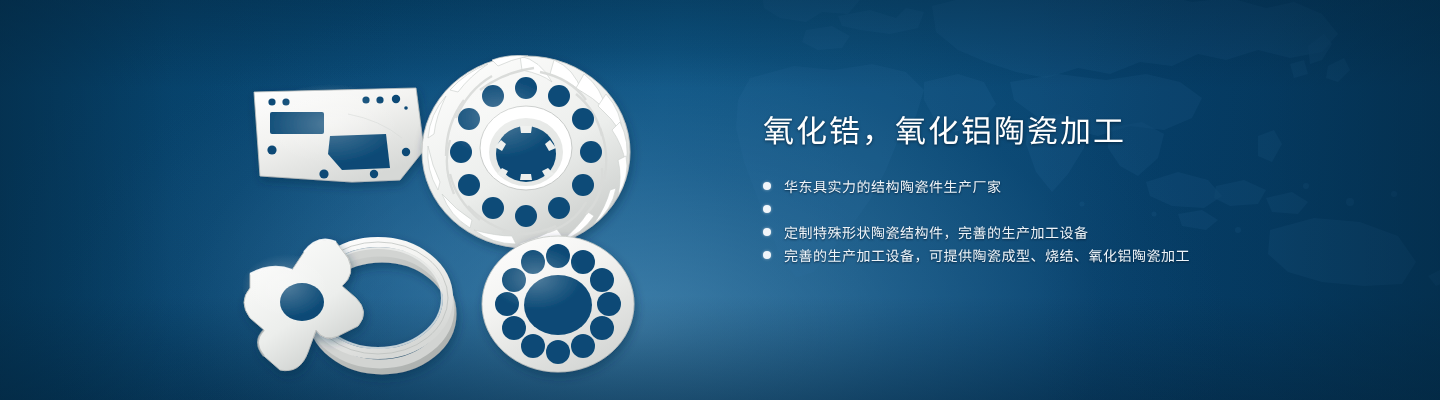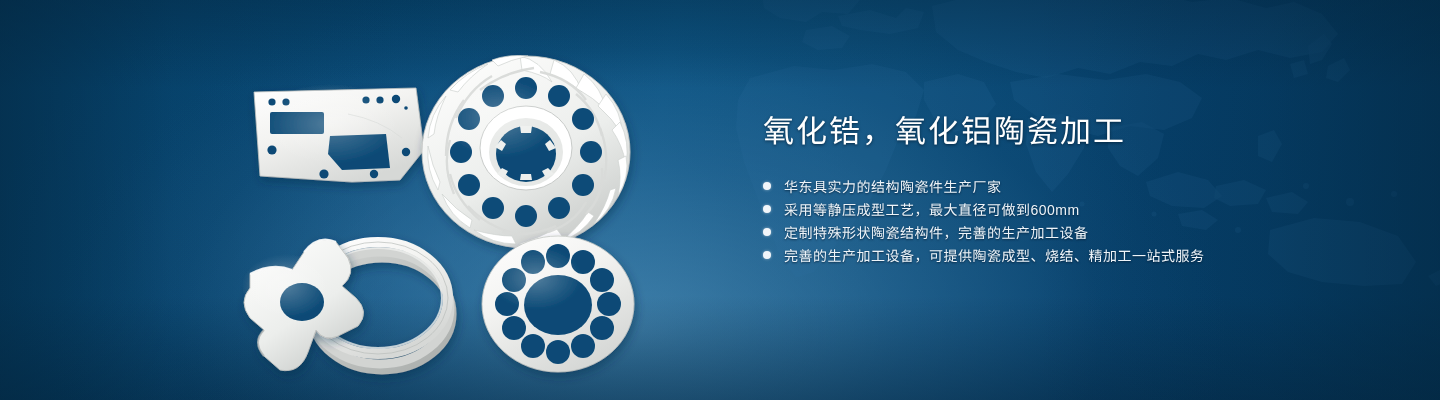--- a/index.html
+++ b/index.html
@@ -281,26 +281,25 @@
   <div class="copy">
     <h1 class="headline">氧化锆，氧化铝陶瓷加工</h1>
 
     <ul class="bullets">
       <li class="bullet">
         <span class="dot"></span>
         <span class="bullet-text">华东具实力的结构陶瓷件生产厂家</span>
       </li>
       <li class="bullet">
         <span class="dot"></span>
-        <span class="bullet-text">采用等静压成型工艺，最大直径可做到600mm</span>
       </li>
       <li class="bullet">
         <span class="dot"></span>
         <span class="bullet-text">定制特殊形状陶瓷结构件，完善的生产加工设备</span>
       </li>
       <li class="bullet">
         <span class="dot"></span>
-        <span class="bullet-text">完善的生产加工设备，可提供陶瓷成型、烧结、精加工一站式服务</span>
+        <span class="bullet-text">完善的生产加工设备，可提供陶瓷成型、烧结、氧化铝陶瓷加工</span>
       </li>
     </ul>
   </div>
 
 </div>
 
 </body></html>

